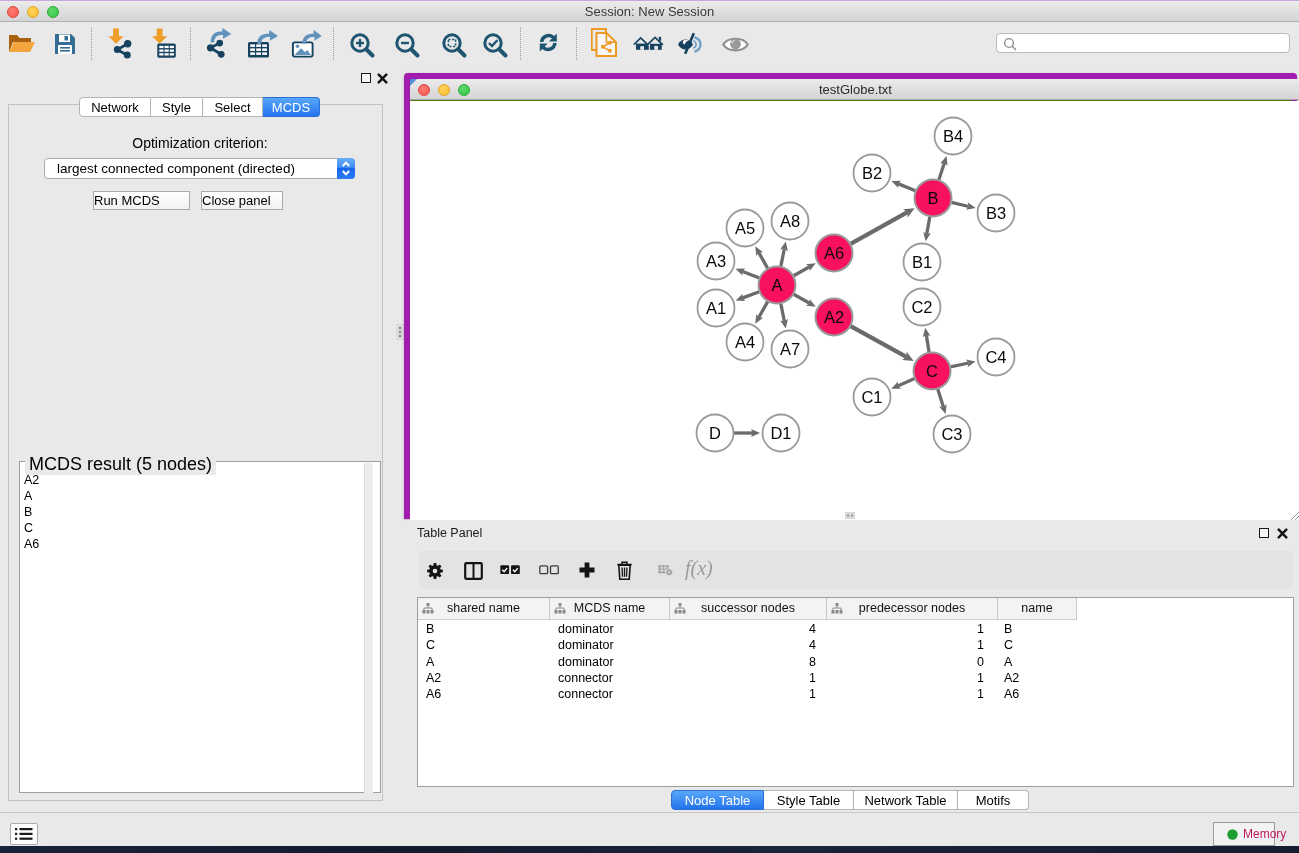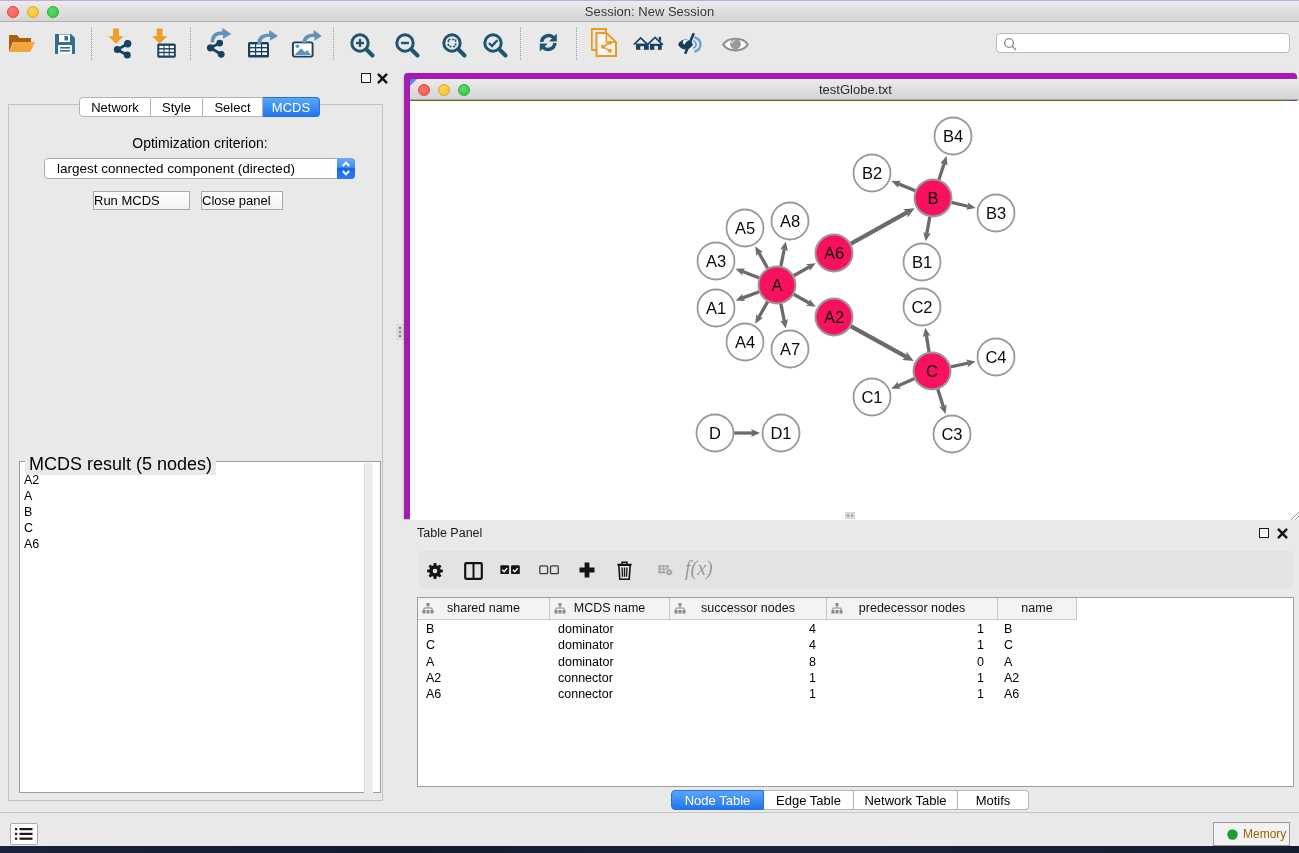--- a/index.html
+++ b/index.html
@@ -67,22 +67,22 @@
   font-size:12.5px; color:#111; }
 .hico { position:absolute; left:4px; top:5px; }
 .hcell .ht { position:absolute; width:100%; text-align:center; top:3px; }
 .row { position:absolute; font-size:12.5px; color:#000; height:16px; }
 .tabs2 { left:267px; top:270px; }
 
 #statusbar { left:0; top:812px; width:1299px; height:34px; background:#e9e9e9;
   border-top:1px solid #c8c8c8; }
 #listbtn { left:10px; top:10px; width:28px; height:22px; background:#fdfdfd;
   border:1px solid #ababab; border-radius:2px; }
-#membtn { left:1213px; top:9px; width:77px; height:24px; background:#f2f2f2;
-  border:1px solid #9b9b9b; font-size:12px; color:#a16207; }
+#membtn { left:1213px; top:9px; width:62px; height:24px; background:#f2f2f2;
+  border:1px solid #9b9b9b; font-size:12px; color:#be185d; }
 #darkstrip { left:0; top:846px; width:1299px; height:7px;
   background:linear-gradient(90deg,#18223a,#121a2e 30%,#1a2438 60%,#141c30); }
 svg { display:block; }
 </style>
 </head>
 <body>
 <div class="abs" id="topline"></div>
 <div class="abs" id="titlebar">
   <div class="tl" style="left:7px;top:5px;background:radial-gradient(circle at 35% 35%,#fb7b74,#f6554c);border:0.5px solid #e0443b;"></div>
   <div class="tl" style="left:27px;top:5px;background:radial-gradient(circle at 35% 35%,#fdd35e,#fabd2b);border:0.5px solid #e0a627;"></div>
@@ -545,21 +545,21 @@
   <div class="row" style="left:409px;top:73px;width:157px;text-align:right">1</div>
   <div class="row" style="left:586px;top:73px">A2</div>
   <div class="row" style="left:8px;top:89px">A6</div>
   <div class="row" style="left:140px;top:89px">connector</div>
   <div class="row" style="left:252px;top:89px;width:146px;text-align:right">1</div>
   <div class="row" style="left:409px;top:89px;width:157px;text-align:right">1</div>
   <div class="row" style="left:586px;top:89px">A6</div>
  </div>
  <div class="tabs tabs2">
   <div class="tab sel first" style="width:93px">Node Table</div>
-  <div class="tab" style="width:90px">Edge Table</div>
+  <div class="tab" style="width:90px">Style Table</div>
   <div class="tab" style="width:104px">Network Table</div>
   <div class="tab last" style="width:71px">Motifs</div>
  </div>
 </div>
 
 <div class="abs" id="statusbar">
  <div class="abs" id="listbtn">
   <svg width="18" height="14" viewBox="0 0 18 14" style="position:absolute;left:4px;top:3px">
    <g fill="#1a1a1a">
           <rect x="0" y="1" width="2.2" height="2.2"></rect>

